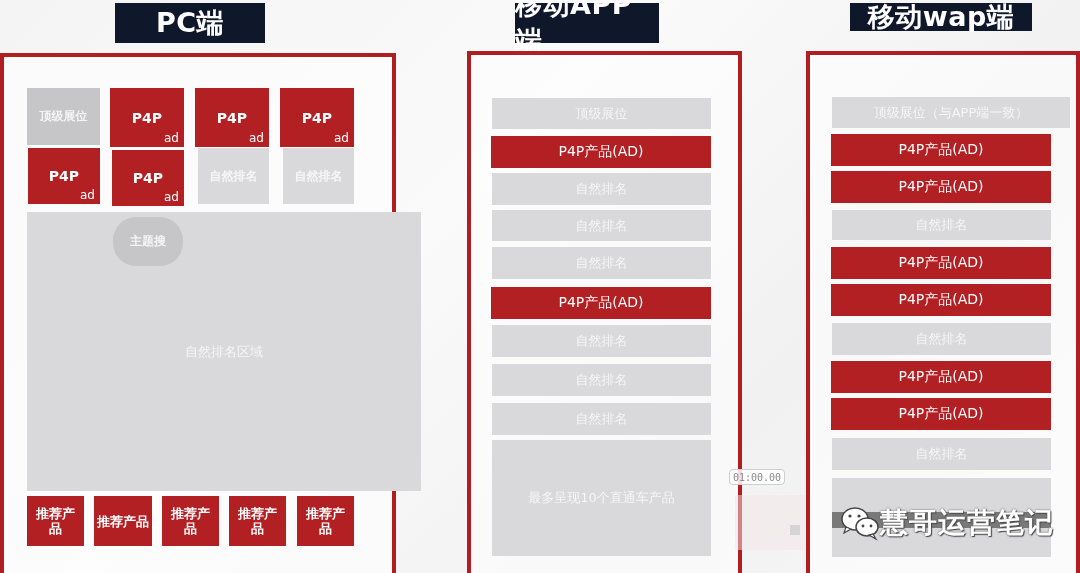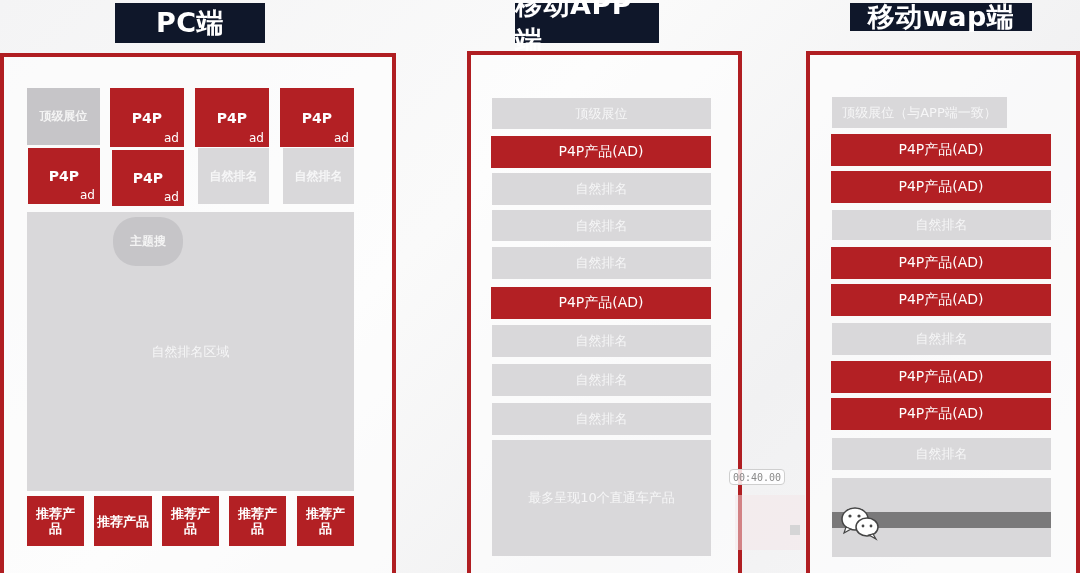--- a/index.html
+++ b/index.html
@@ -80,21 +80,21 @@
   <span class="tile-p4p">P4P</span>
   <span class="tile-ad">ad</span>
 </div>
 <div class="abs red center" style="left:112px; top:150px; width:72px; height:56px;">
   <span class="tile-p4p">P4P</span>
   <span class="tile-ad">ad</span>
 </div>
 <div class="abs gray center tile-label" style="left:198px; top:148px; width:71px; height:56px;">自然排名</div>
 <div class="abs gray center tile-label" style="left:283px; top:148px; width:71px; height:56px;">自然排名</div>
 
-<div class="abs gray center" style="left:27px; top:212px; width:327px; height:279px; font-size:13px; font-weight:normal;">
+<div class="abs gray center" style="left:27px; top:212px; width:394px; height:279px; font-size:13px; font-weight:normal;">
   <span>自然排名区域</span>
 </div>
 <div class="abs gray2 center tile-label" style="left:113px; top:217px; width:70px; height:49px;border-radius:23px;">主题搜</div>
 
 <div class="abs red center rec" style="left:27px; top:496px; width:57px; height:50px;">推荐产品</div>
 <div class="abs red center rec" style="left:94px; top:496px; width:58px; height:50px;">推荐产品</div>
 <div class="abs red center rec" style="left:162px; top:496px; width:57px; height:50px;">推荐产品</div>
 <div class="abs red center rec" style="left:229px; top:496px; width:57px; height:50px;">推荐产品</div>
 <div class="abs red center rec" style="left:297px; top:496px; width:57px; height:50px;">推荐产品</div>
 
@@ -110,44 +110,45 @@
 <div class="abs red center row" style="left:491px; top:287px; width:220px; height:32px;">P4P产品(AD)</div>
 <div class="abs gray center row" style="left:492px; top:325px; width:219px; height:32px;">自然排名</div>
 <div class="abs gray center row" style="left:492px; top:364px; width:219px; height:32px;">自然排名</div>
 <div class="abs gray center row" style="left:492px; top:403px; width:219px; height:32px;">自然排名</div>
 <div class="abs gray center row" style="left:492px; top:440px; width:219px; height:116px;">最多呈现10个直通车产品</div>
 
 <div class="abs title" style="left:850px; top:3px; width:182px; height:28px;">移动wap端</div>
 
 <div class="abs panel" style="left:806px; top:51px; width:274px; height:526px;"></div>
 
-<div class="abs gray center row" style="left:832px; top:97px; width:175px; height:31px;">顶级展位（与APP端一致）</div>
+<div class="abs gray center row" style="left:832px; top:97px; width:238px; height:31px;">顶级展位（与APP端一致）</div>
 <div class="abs red center row" style="left:831px; top:134px; width:220px; height:32px;">P4P产品(AD)</div>
 <div class="abs red center row" style="left:831px; top:171px; width:220px; height:32px;">P4P产品(AD)</div>
 <div class="abs gray center row" style="left:832px; top:210px; width:219px; height:30px;">自然排名</div>
 <div class="abs red center row" style="left:831px; top:247px; width:220px; height:32px;">P4P产品(AD)</div>
 <div class="abs red center row" style="left:831px; top:284px; width:220px; height:32px;">P4P产品(AD)</div>
 <div class="abs gray center row" style="left:832px; top:323px; width:219px; height:32px;">自然排名</div>
 <div class="abs red center row" style="left:831px; top:361px; width:220px; height:32px;">P4P产品(AD)</div>
 <div class="abs red center row" style="left:831px; top:398px; width:220px; height:32px;">P4P产品(AD)</div>
 <div class="abs gray center row" style="left:832px; top:438px; width:219px; height:32px;">自然排名</div>
 <div class="abs gray" style="left:832px; top:478px; width:219px; height:79px;"></div>
 
-<div class="abs timer center" style="left:729px; top:469px; width:56px; height:16px;">00:40.00</div>
+<div class="abs timer center" style="left:729px; top:469px; width:56px; height:16px;">01:00.00</div>
 
 <div class="abs mosaic" style="left:735px; top:495px; width:70px; height:55px; opacity:0.5;"></div>
 <div class="abs" style="left:790px; top:525px; width:10px; height:10px; background:#d5d5d6;"></div>
 
 <div class="abs" style="left:832px; top:512px; width:219px; height:16px; background:#5a5a5a; opacity:0.75;"></div>
 <div class="abs" style="left:840px; top:498px; width:220px; height:50px; display:flex; align-items:center;">
   <span style="display:inline-block; width:40px; height:36px; position:relative;">
     <svg width="40" height="36" viewBox="0 0 40 36">
       <ellipse cx="15" cy="14" rx="13" ry="11" fill="#ffffff" stroke="#444" stroke-width="1.5"></ellipse>
       <path d="M6 22 L4 28 L11 24 Z" fill="#ffffff" stroke="#444" stroke-width="1.2"></path>
       <circle cx="10" cy="11" r="1.6" fill="#444"></circle>
       <circle cx="19" cy="11" r="1.6" fill="#444"></circle>
       <ellipse cx="27" cy="22" rx="11" ry="9" fill="#ffffff" stroke="#444" stroke-width="1.5"></ellipse>
       <path d="M33 29 L36 34 L29 30 Z" fill="#ffffff" stroke="#444" stroke-width="1.2"></path>
       <circle cx="23" cy="21" r="1.4" fill="#444"></circle>
       <circle cx="31" cy="21" r="1.4" fill="#444"></circle>
     </svg>
   </span>
+  <span class="watermark">慧哥运营笔记</span>
 </div>
 
 </body></html>

